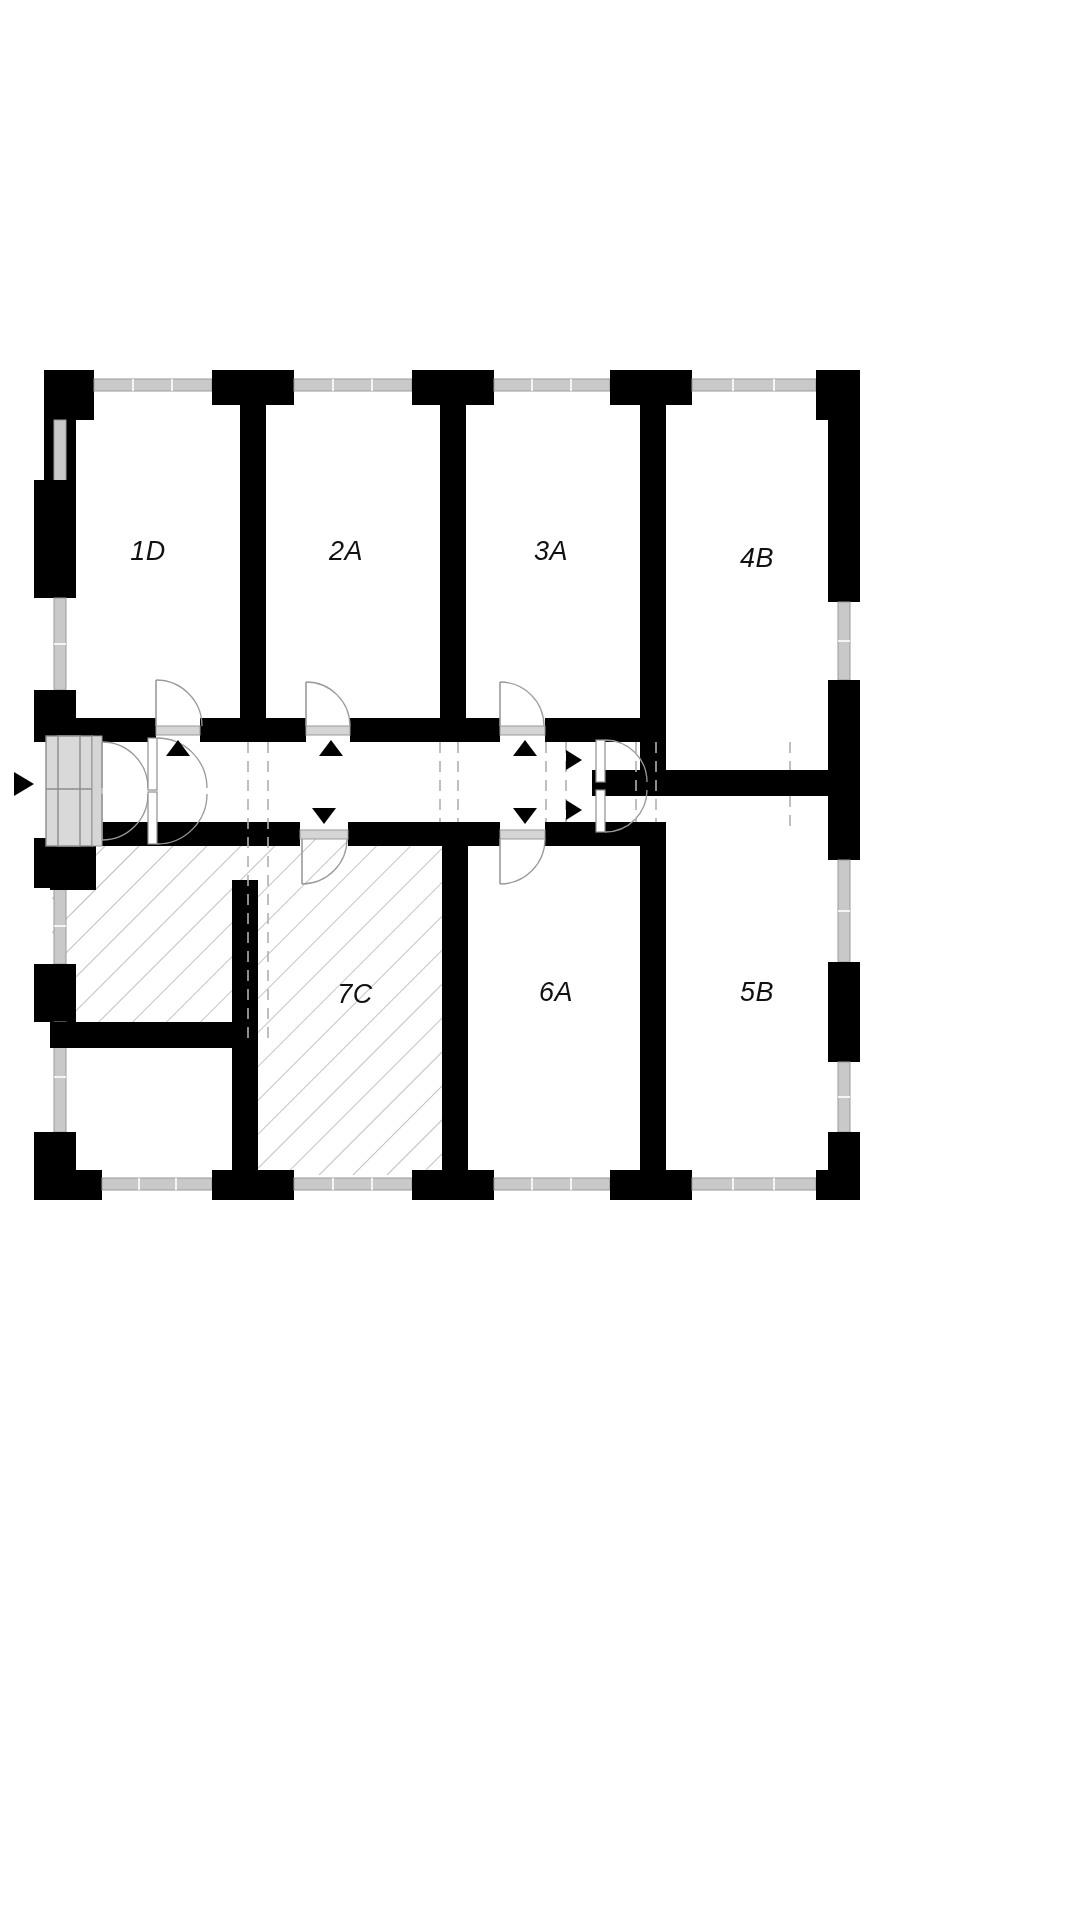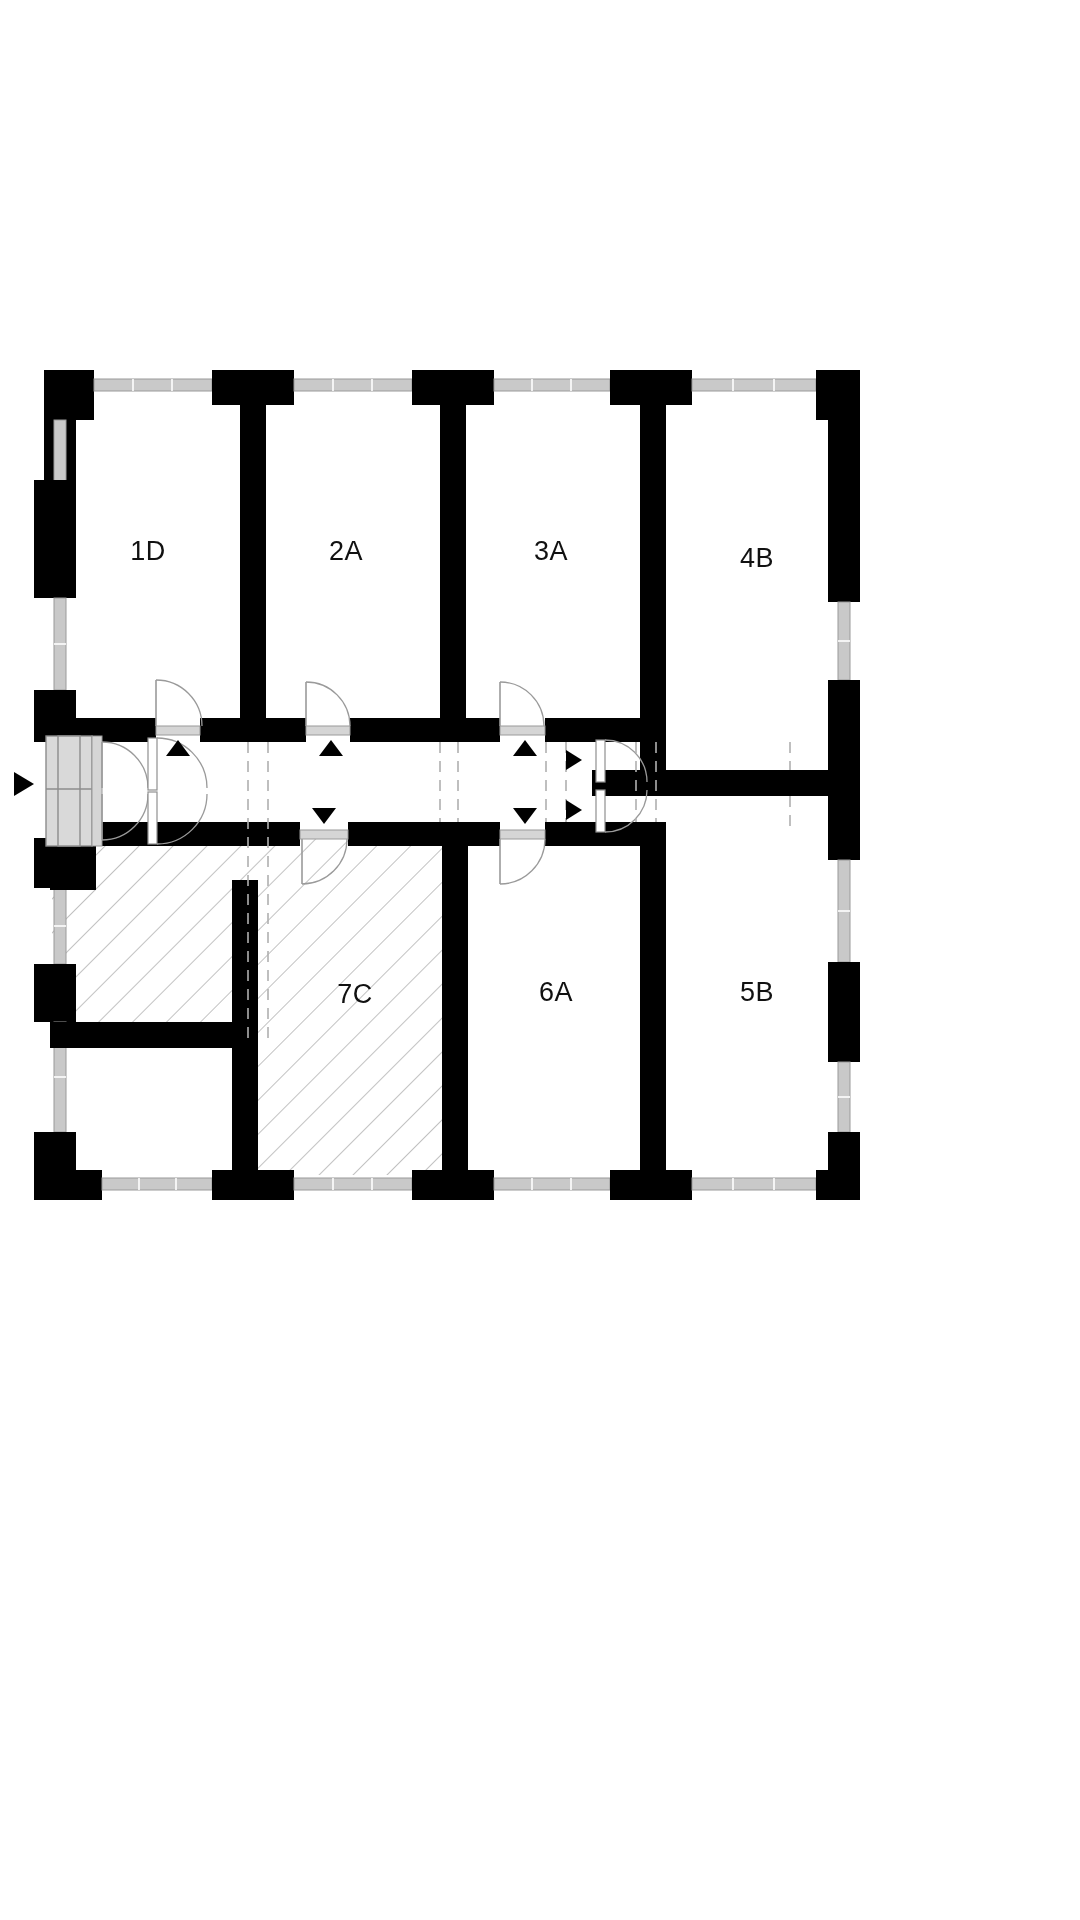--- a/index.html
+++ b/index.html
@@ -11,20 +11,21 @@
     overflow: hidden;
   }
   body {
     font-family: "Liberation Sans", sans-serif;
   }
   #plan-root {
     position: relative;
     width: 1080px;
     height: 1920px;
     background: #ffffff;
+    font-style: italic;
   }
   svg#floorplan {
     display: block;
     width: 1080px;
     height: 1920px;
   }
   .wall-solid { fill: #000000; }
   .wall-window { fill: #c9c9c9; stroke: #9a9a9a; stroke-width: 1; }
   .window-mullion { stroke: #ffffff; stroke-width: 1.6; }
   .door-leaf { fill: none; stroke: #9a9a9a; stroke-width: 1.6; }

